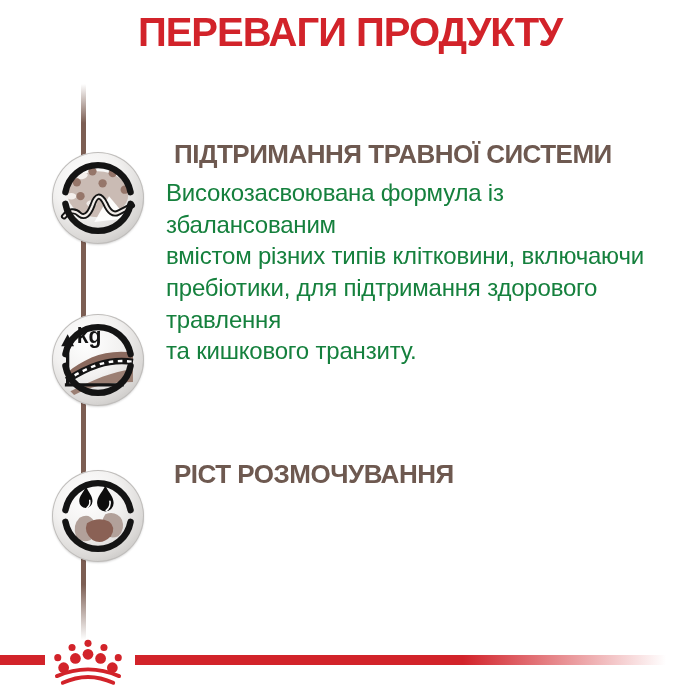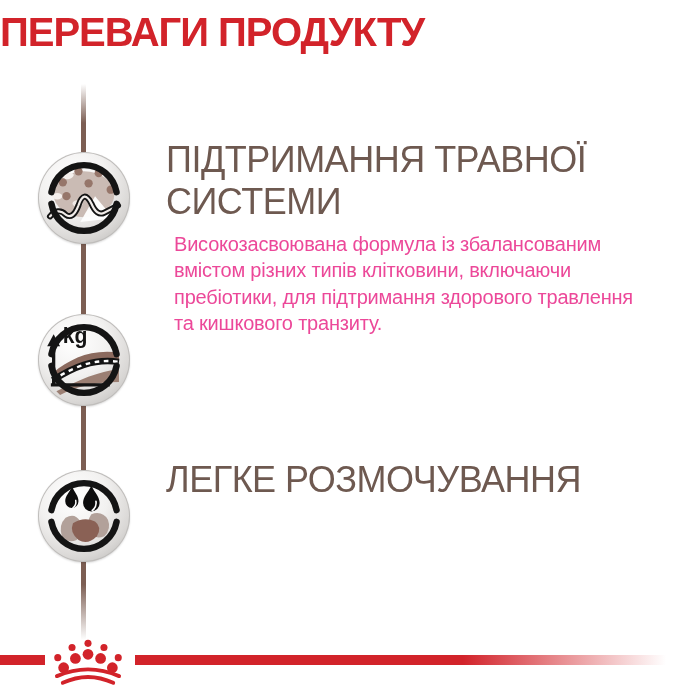--- a/index.html
+++ b/index.html
@@ -2,42 +2,42 @@
 <html><head>
 <meta charset="utf-8">
 <style>
   html,body{margin:0;padding:0;background:#ffffff;}
   .canvas{
     position:relative;width:700px;height:700px;overflow:hidden;background:#ffffff;
     font-family:"Liberation Sans", sans-serif;
   }
   .title{
     position:absolute;top:10px;left:0;width:700px;margin:0;
-    font-size:40px;font-weight:bold;letter-spacing:-1px;
+    text-align:center;font-size:40px;font-weight:bold;letter-spacing:-1px;
     color:#d2232a;
   }
   .vline{
     position:absolute;left:81px;top:84px;width:5px;height:556px;
     background:linear-gradient(to bottom, rgba(124,94,83,0) 0%, #7c5e53 7%, #7c5e53 90%, rgba(124,94,83,0) 100%);
   }
   .badge{
-    position:absolute;left:38px;width:92px;height:92px;border-radius:50%;
+    position:absolute;left:52px;width:92px;height:92px;border-radius:50%;
     background:radial-gradient(circle at 38% 30%, #ffffff 0%, #f2f1f0 40%, #d9d7d5 70%, #b2b0ae 100%);
     box-shadow:inset 0 0 0 1px #bfbdbb, 0 1px 2px rgba(0,0,0,0.15);
   }
   .badge svg{position:absolute;left:0;top:0;width:92px;height:92px;}
   .benefit{
     position:absolute;left:166px;width:505px;
   }
   .benefit h2{
-    margin:0 0 7px 0;font-size:36px;font-weight:normal;letter-spacing:-0.5px;
+    margin:0 0 7px 8px;font-size:26px;font-weight:bold;letter-spacing:-0.5px;
     color:#6e5950;
   }
   .benefit p{
-    margin:8px;font-size:20px;line-height:1.32;color:#ec4899;
+    margin:0;font-size:24px;line-height:1.32;color:#15803d;
     white-space:pre-line;letter-spacing:-0.2px;
   }
   .stripe-left{
     position:absolute;top:655px;left:0;width:45px;height:10px;background:#d2232a;
   }
   .stripe-right{
     position:absolute;top:655px;left:135px;width:565px;height:10px;
     background:linear-gradient(to right, #d2232a 0%, #d2232a 58%, rgba(210,35,42,0) 94%);
   }
   .crown{position:absolute;left:46px;top:636px;width:84px;height:50px;}
@@ -105,21 +105,21 @@
       <path d="M37,18 C40,25 44,28 44,34 A7.2,7.2 0 1 1 29.6,34 C29.6,28 34,25 37,18 Z" fill="#0d0d0d"></path>
       <path d="M58,17 C62,25 67,29 67,36 A9,9 0 1 1 49,36 C49,29 54,25 58,17 Z" fill="#0d0d0d"></path>
       <path d="M41,33 Q42,38 38,41" fill="none" stroke="#ffffff" stroke-width="1.6" stroke-linecap="round"></path>
       <path d="M63,34 Q64,40 59,44" fill="none" stroke="#ffffff" stroke-width="1.8" stroke-linecap="round"></path>
       <path d="M14.6,43.7 A36,36 0 0 1 85.4,43.7" fill="none" stroke="#141414" stroke-width="7" stroke-linecap="round"></path>
       <path d="M14.6,56.3 A36,36 0 0 0 85.4,56.3" fill="none" stroke="#141414" stroke-width="7" stroke-linecap="round"></path>
     </svg>
   </div>
 
   <section class="benefit" style="top:459px">
-    <h2>ЛЕГКЕ РОЗМОЧУВАННЯ</h2>
+    <h2>РІСТ РОЗМОЧУВАННЯ</h2>
   </section>
 
   <div class="stripe-left"></div>
   <div class="stripe-right"></div>
 
   <svg class="crown" viewBox="0 0 100 58">
     <circle cx="14" cy="25" r="4.2" fill="#d2232a"></circle>
     <circle cx="31" cy="13" r="4.2" fill="#d2232a"></circle>
     <circle cx="50" cy="8" r="4.2" fill="#d2232a"></circle>
     <circle cx="69" cy="13" r="4.2" fill="#d2232a"></circle>

